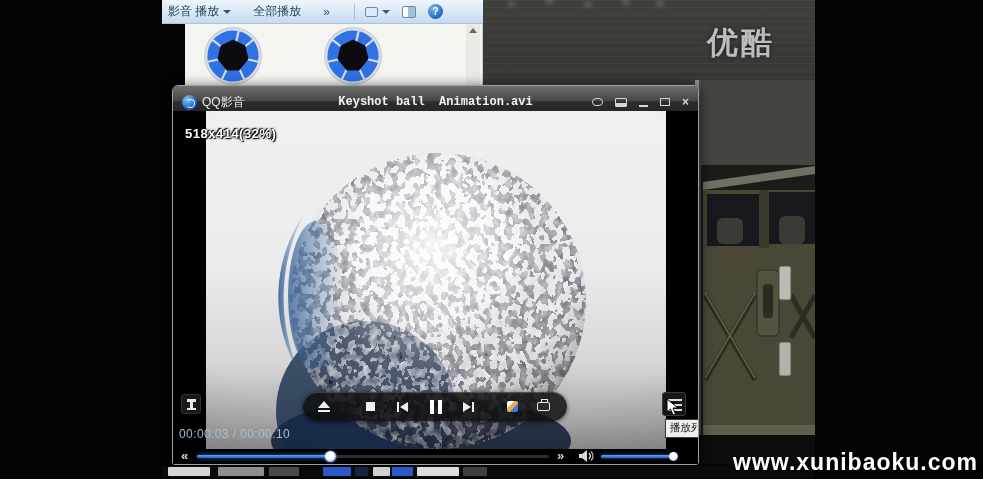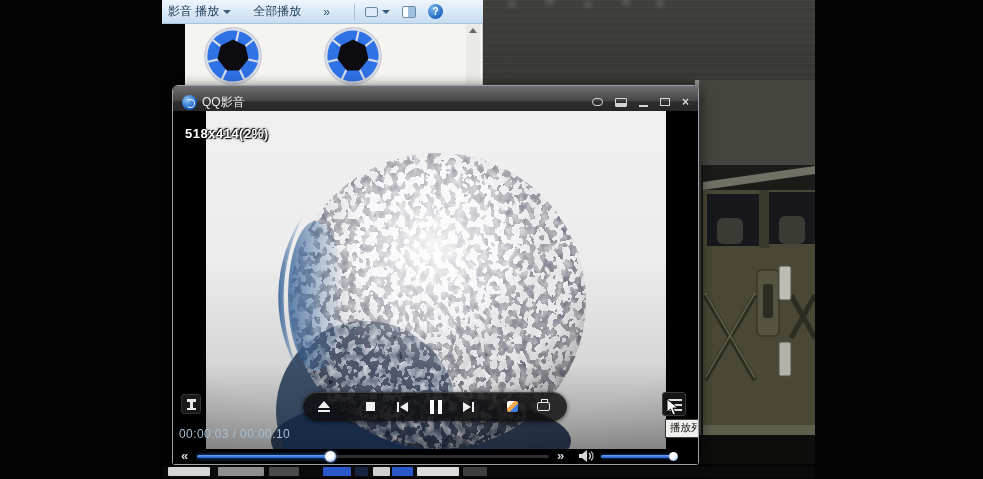--- a/index.html
+++ b/index.html
@@ -141,20 +141,21 @@
     letter-spacing:1px; text-shadow:2px 2px 2px rgba(0,0,0,.95), -1px -1px 1px rgba(0,0,0,.6); }
 </style>
 </head>
 <body>
 
 <div id="stage">
 
   <div id="bg-scene">
     <div class="scanlines"></div>
     <div id="faint-scribble"></div>
+    <div id="youku-watermark">优酷</div>
   </div>
 
   <svg id="van-render" viewBox="0 0 120 384">
     <rect x="0" y="0" width="120" height="384" fill="#1b1b19"></rect>
     <rect x="0" y="0" width="4" height="384" fill="#a9a9a3" opacity="0.85"></rect>
     <rect x="4" y="0" width="2" height="384" fill="#4c4c48"></rect>
     <rect x="6" y="0" width="114" height="85" fill="#45453f"></rect>
     <polygon points="8,102 120,86 120,94 8,110" fill="#8d8d7e" opacity="0.75"></polygon>
     <rect x="8" y="110" width="112" height="245" fill="#4a4736"></rect>
     <rect x="12" y="114" width="52" height="52" fill="#17171c"></rect>
@@ -231,20 +232,21 @@
       </svg>
     <div id="explorer-scrollbar">
       <div class="up-arrow"></div>
     </div>
   </div>
 
   <div id="player-window">
     <div id="titlebar">
       <div id="qq-logo"></div>
       <span id="app-name">QQ影音</span>
+      <span id="window-title">Keyshot ball  Animation.avi</span>
       <div id="titlebar-controls">
         <span class="tc">
             <span class="ic-bubble"></span>
           </span>
         <span class="tc">
             <span class="ic-mini"></span>
           </span>
         <span class="tc">
             <span class="ic-min"></span>
           </span>
@@ -285,21 +287,21 @@
           <ellipse cx="215" cy="330" rx="150" ry="45" fill="#0e1c33" opacity="0.85"></ellipse>
           <ellipse cx="160" cy="300" rx="90" ry="90" fill="#152a4a" opacity="0.8"></ellipse>
           <circle cx="232" cy="190" r="148" fill="#ffffff" filter="url(#speck)"></circle>
           <circle cx="232" cy="190" r="148" fill="url(#shade)"></circle>
           <path d="M100 100 A148 148 0 0 0 95 265 A120 150 0 0 1 100 100 Z" fill="url(#blueedge)"></path>
           <ellipse cx="110" cy="185" rx="28" ry="75" fill="url(#blueedge)" opacity="0.9"></ellipse>
         </svg>
         <div class="vignette"></div>
       </div>
 
-      <div id="res-overlay">518x414(2%)</div>
+      <div id="res-overlay">518x414(32%)</div>
 
       <div id="tool-button">
         <span class="robot-ic"></span>
       </div>
 
       <div id="control-pill">
         <div class="pbtn" style="left:8px;  width:26px;">
           <span class="eject">
               <span class="tri"></span>
               <span class="bar"></span>
@@ -364,13 +366,14 @@
     <div class="seg" style="left:55px; width:46px; background:#8f8f8f;"></div>
     <div class="seg" style="left:106px;width:30px; background:#4a4a4a;"></div>
     <div class="seg" style="left:160px;width:28px; background:#2a58c8;"></div>
     <div class="seg" style="left:192px;width:13px; background:#17233f;"></div>
     <div class="seg" style="left:210px;width:17px; background:#d0d0d0;"></div>
     <div class="seg" style="left:229px;width:21px; background:#2a58c8;"></div>
     <div class="seg" style="left:254px;width:42px; background:#dcdcdc;"></div>
     <div class="seg" style="left:300px;width:24px; background:#3e3e3e;"></div>
   </div>
 
+  <div id="site-watermark">www.xunibaoku.com</div>
 </div>
 
 </body></html>

